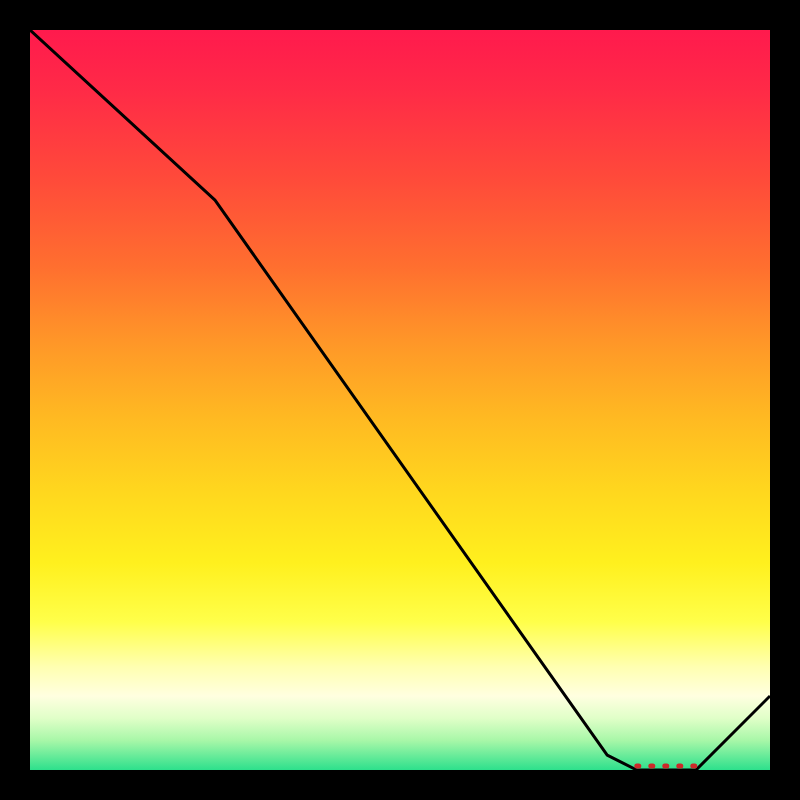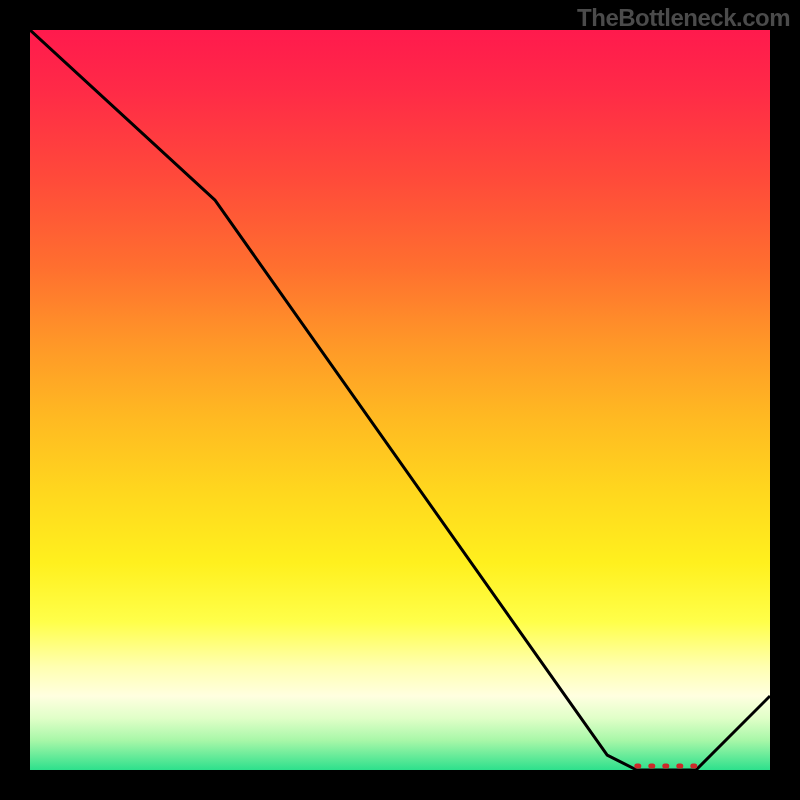--- a/index.html
+++ b/index.html
@@ -63,21 +63,20 @@
     stroke: #cc2a2a;
     stroke-width: 5;
     stroke-linecap: round;
     stroke-dasharray: 2 12;
   }
 </style>
 </head>
 <body>
 
 <div class="frame">
-  <div class="watermark">TheBottleneck.com</div>
   <div class="plot">
     <div class="gradient"></div>
     <svg class="curve" viewBox="0 0 740 740" preserveAspectRatio="none">
       <path class="line" d="M0.0 0.0 L185.0 170.2 L577.2 725.2 L606.8 740.0 L666.0 740.0 L740.0 666.0"></path>
       <path class="dots" d="M 606.8 736.0 L 666.0 736.0"></path>
     </svg>
   </div>
 </div>
 
 </body></html>

